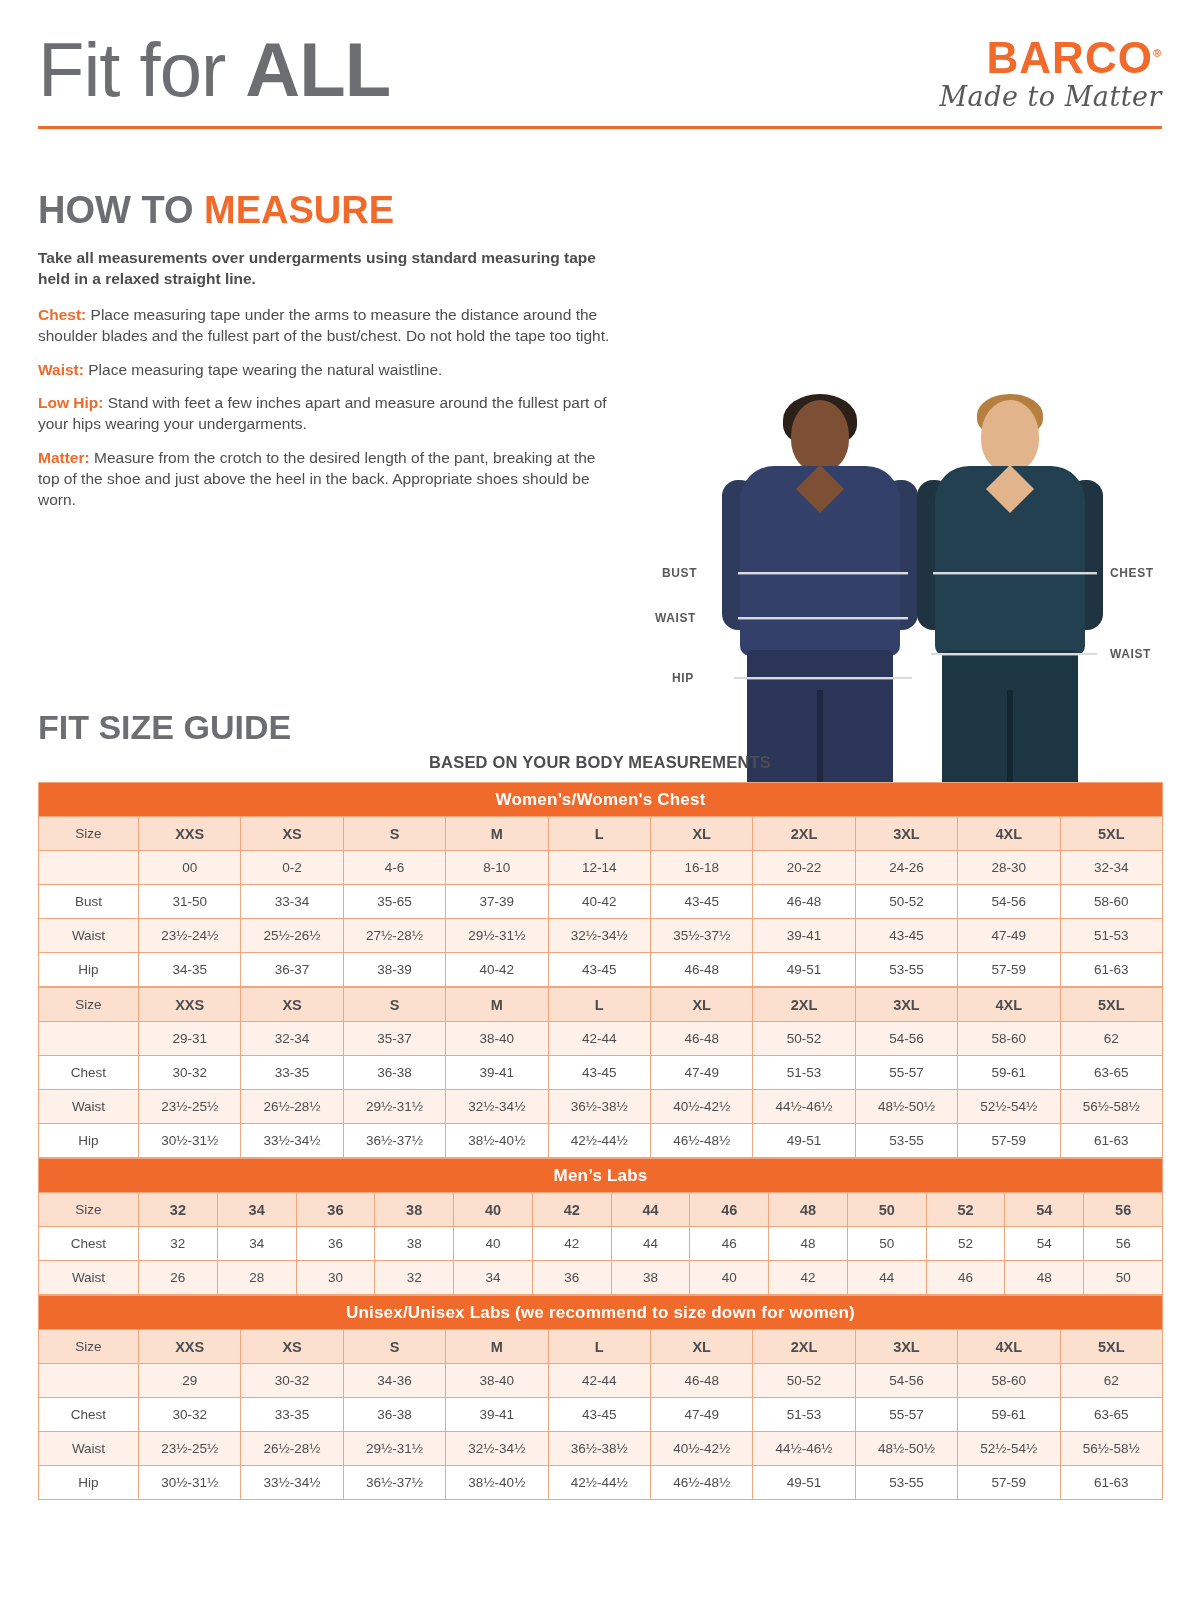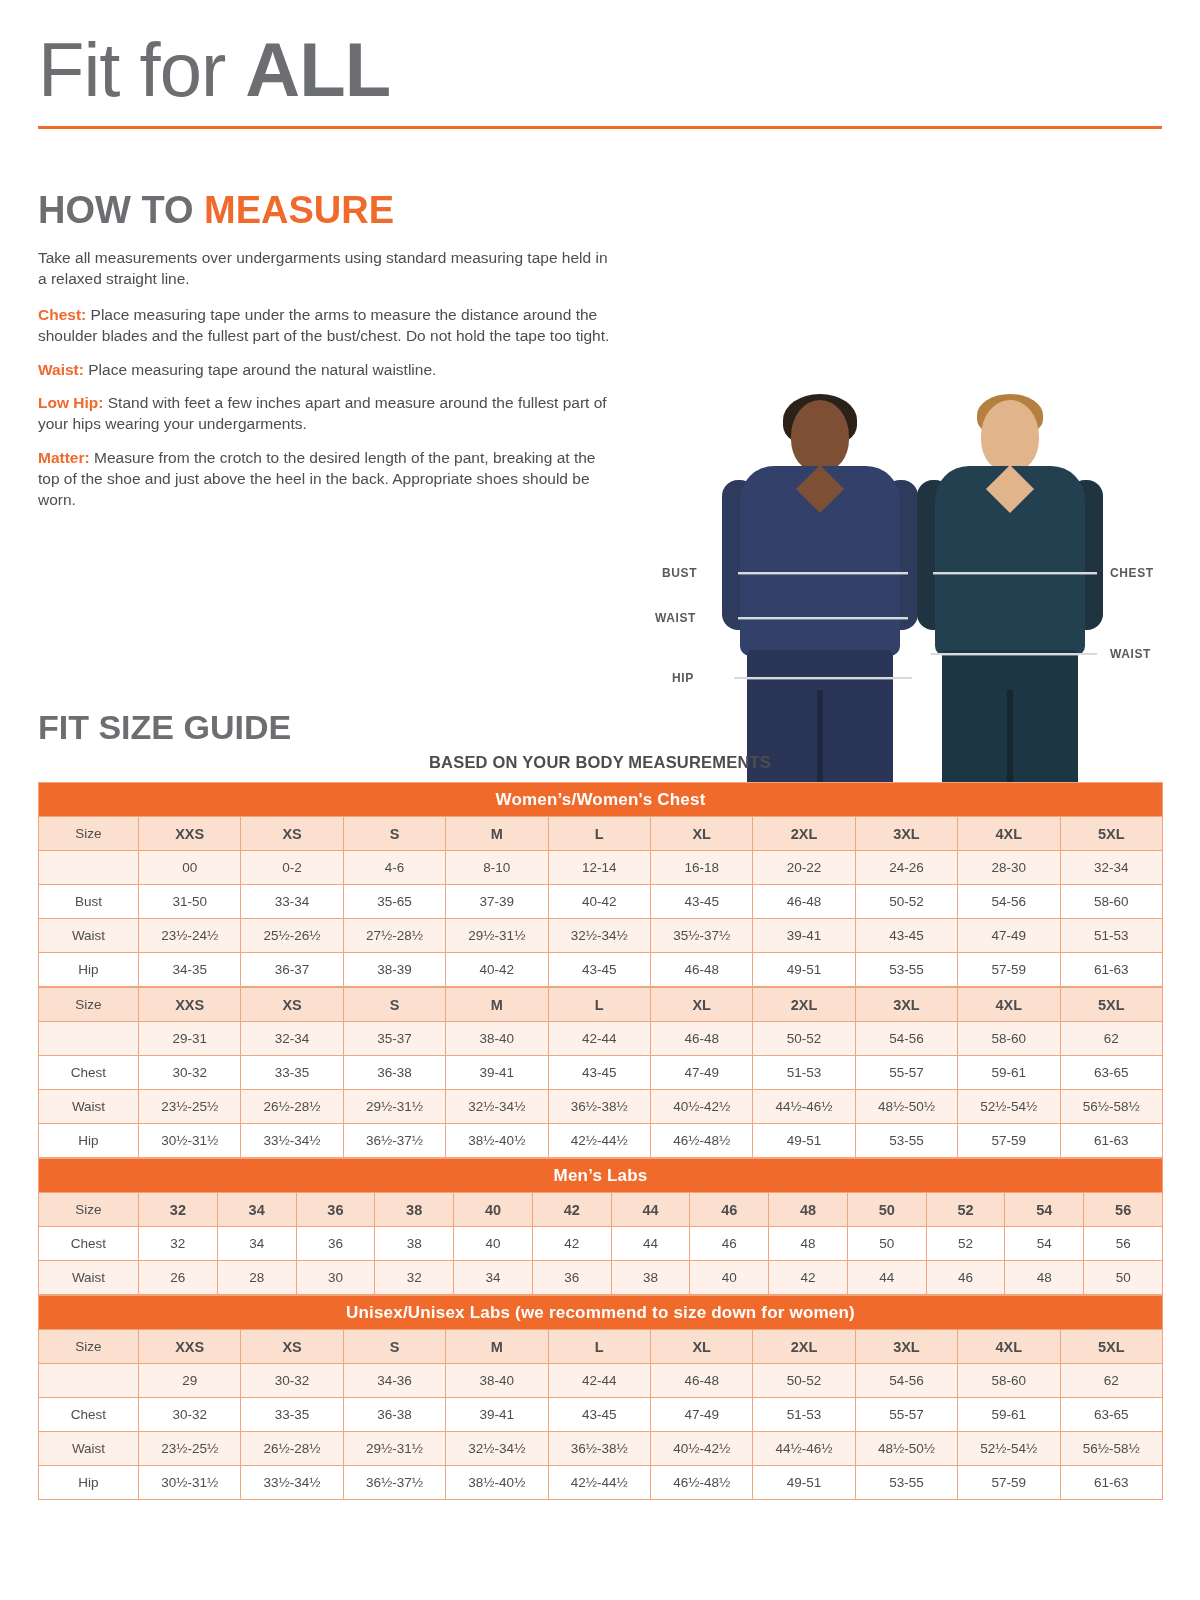--- a/index.html
+++ b/index.html
@@ -86,21 +86,21 @@
     font-size: 38px;
     font-weight: 700;
     color: #6d6e71;
     margin: 0 0 16px 0;
     letter-spacing: 0px;
   }
   h2.section .accent { color: #ef6a2b; }
 
   .lead {
     font-size: 15.5px;
-    font-weight: 400;
+    font-weight: 700;
     color: #4d4d4f;
     line-height: 1.35;
     margin-bottom: 14px;
   }
   .para {
     font-size: 15.5px;
     line-height: 1.38;
     color: #4d4d4f;
     margin-bottom: 12px;
   }
@@ -276,29 +276,33 @@
   }
   tr.plain td { background: #ffffff; }
 </style>
 </head>
 <body>
 
 <div class="page">
 
   <div class="header">
     <div class="fit-title"><span>Fit for </span><b>ALL</b></div>
+    <div class="brand">
+      <div class="brand-name"><span>BARCO</span><span class="brand-reg">®</span></div>
+      <div class="brand-tag">Made to Matter</div>
+    </div>
   </div>
   <div class="rule"></div>
 
   <div class="howto">
     <h2 class="section"><span>HOW TO </span><span class="accent">MEASURE</span></h2>
     <div class="lead">Take all measurements over undergarments using standard measuring tape held in a relaxed straight line.</div>
 
     <div class="para"><span class="lbl">Chest:</span><span> Place measuring tape under the arms to measure the distance around the shoulder blades and the fullest part of the bust/chest. Do not hold the tape too tight.</span></div>
-    <div class="para"><span class="lbl">Waist:</span><span> Place measuring tape around the natural waistline.</span></div>
+    <div class="para"><span class="lbl">Waist:</span><span> Place measuring tape wearing the natural waistline.</span></div>
     <div class="para"><span class="lbl">Low Hip:</span><span> Stand with feet a few inches apart and measure around the fullest part of your hips wearing your undergarments.</span></div>
     <div class="para"><span class="lbl">Matter:</span><span> Measure from the crotch to the desired length of the pant, breaking at the top of the shoe and just above the heel in the back. Appropriate shoes should be worn.</span></div>
   </div>
 
   <div class="models">
 
     <div class="model woman">
       <div class="figure">
         <div class="hair" style="background:#2b2118;"></div>
         <div class="head" style="background:#7d4f34;"></div>

